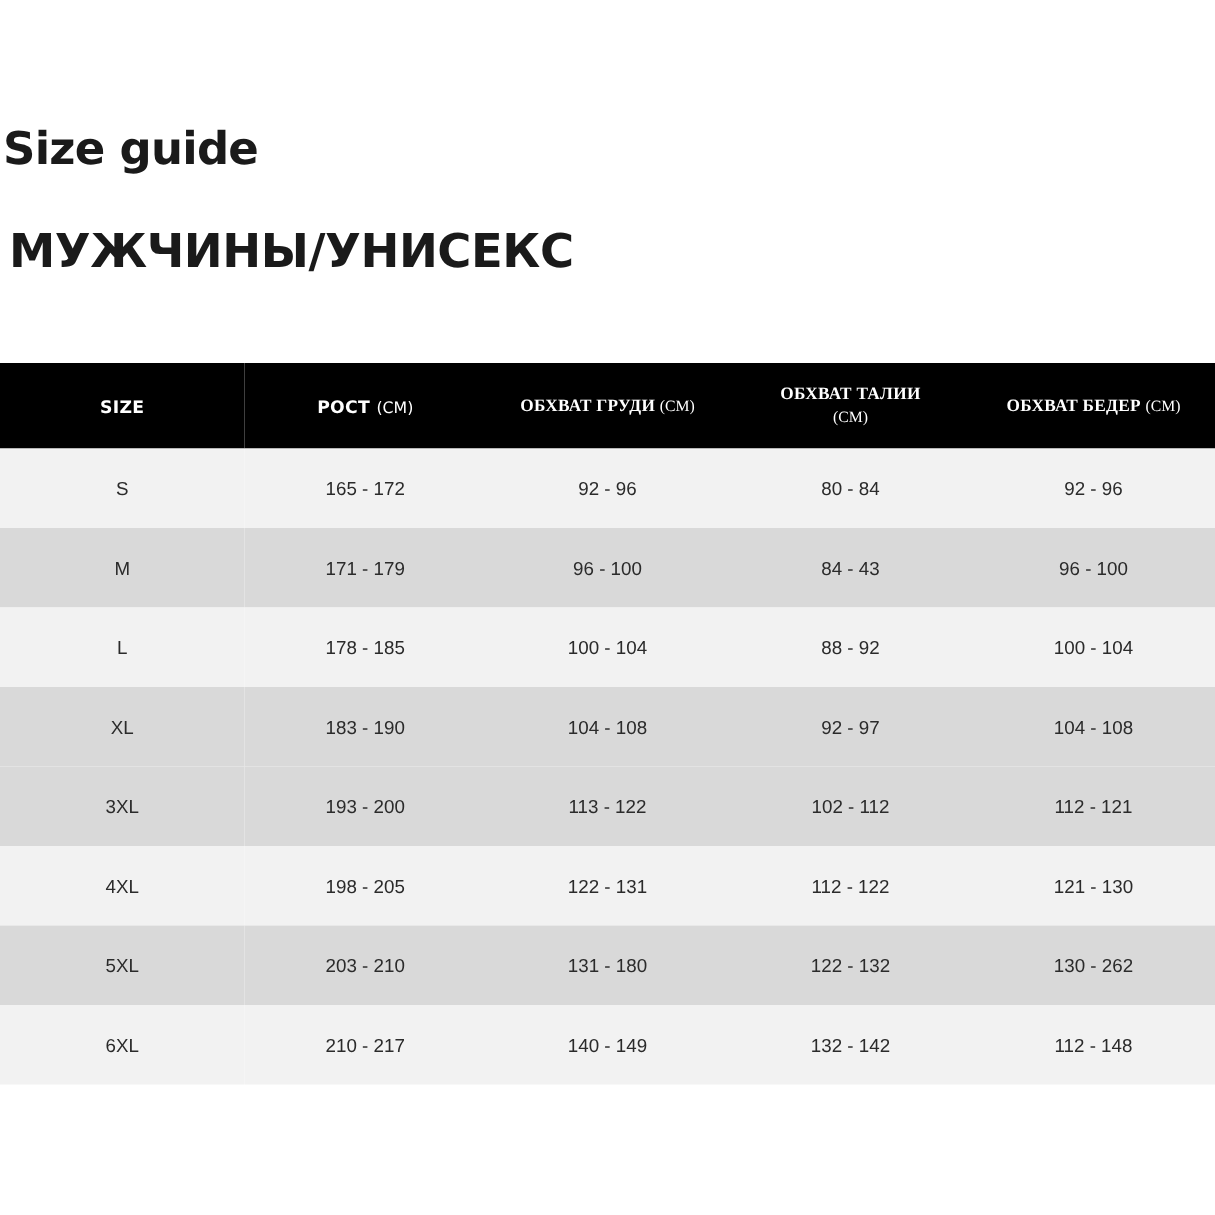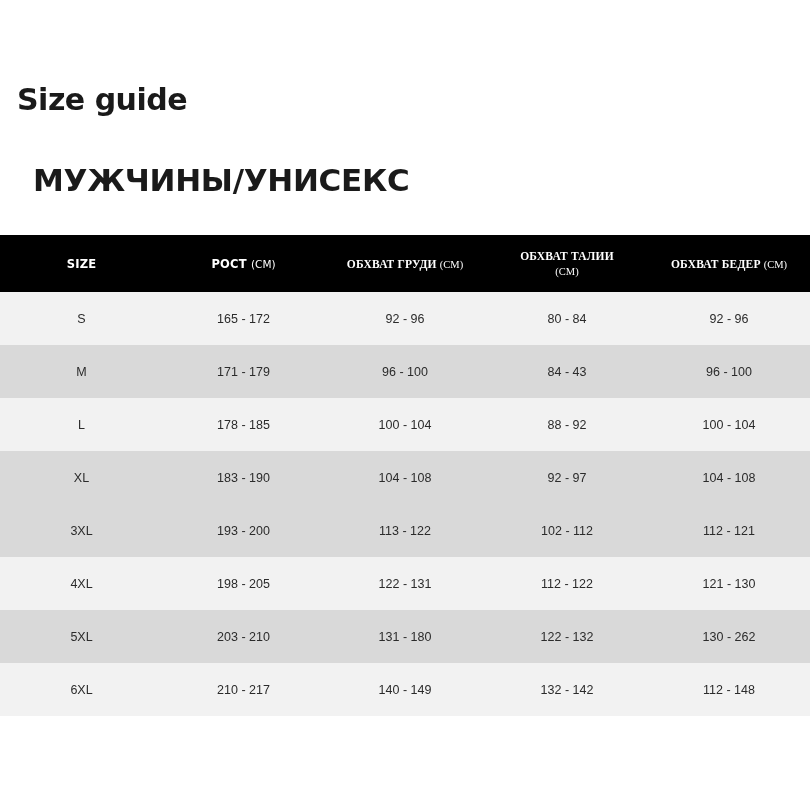--- a/index.html
+++ b/index.html
@@ -13,46 +13,46 @@
     font-family: "Liberation Sans", sans-serif;
     overflow: hidden;
   }
   .page {
     position: relative;
     width: 810px;
     height: 810px;
     background: #ffffff;
   }
   .heading-block {
-    padding: 0 0 0 17px;
+    padding: 0 0 0 2px;
   }
   .title {
     font-size: 30px;
     font-weight: bold;
     color: #1a1a1a;
     letter-spacing: -0.5px;
     margin: 0;
     padding: 82px 0 0 0;
     line-height: 1.2;
     font-family: "DejaVu Sans", sans-serif;
   }
   .subtitle {
     font-size: 31px;
     font-weight: bold;
     color: #1a1a1a;
-    margin: 16px;
+    margin: 4px;
     padding: 28px 0 0 0;
     line-height: 1.2;
     letter-spacing: -0.3px;
     font-family: "DejaVu Sans", sans-serif;
   }
   table.size-table {
     width: 810px;
     border-collapse: collapse;
-    margin-top: 36px;
+    margin-top: 55px;
     table-layout: fixed;
   }
   table.size-table thead th {
     background: #000000;
     color: #ffffff;
     font-size: 11.5px;
     font-weight: bold;
     text-align: center;
     height: 55px;
     vertical-align: middle;

